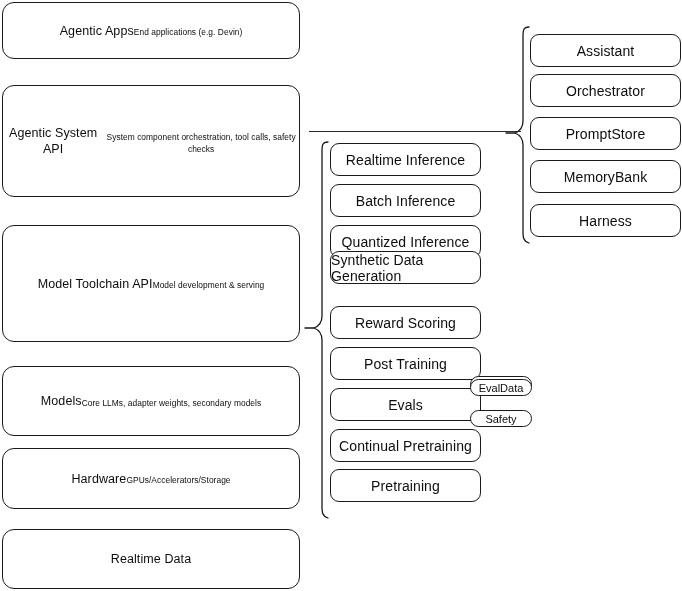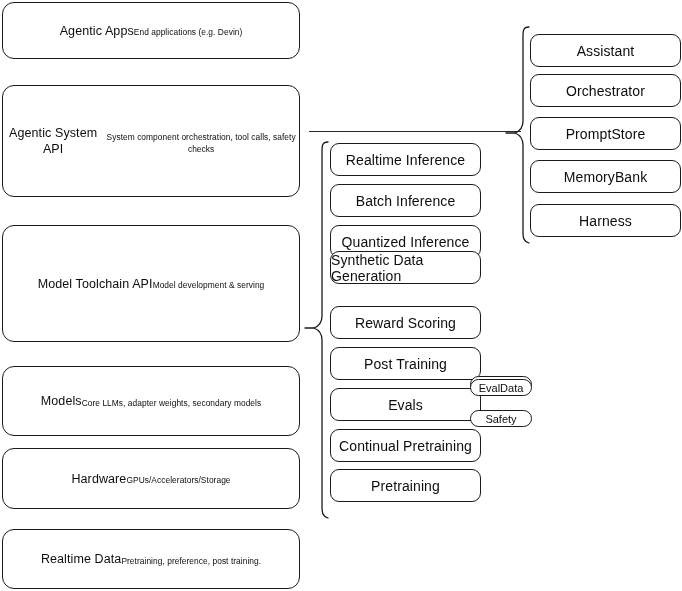--- a/index.html
+++ b/index.html
@@ -122,21 +122,20 @@
     <div class="layer-sub">Core LLMs, adapter weights, secondary models</div>
   </div>
 
   <div class="layer-box" style="left:2px; top:448px; width:298px; height:61px;">
     <div class="layer-title">Hardware</div>
     <div class="layer-sub">GPUs/Accelerators/Storage</div>
   </div>
 
   <div class="layer-box" style="left:2px; top:529px; width:298px; height:60px;">
     <div class="layer-title">Realtime Data</div>
-    <div class="layer-sub">Pretraining, preference, post training.</div>
   </div>
 
   <div class="connector" style="left:309px; top:131px; width:212px;"></div>
 
   <svg class="brace" style="left:304px; top:140px;" width="28" height="380" viewBox="0 0 28 380">
     <path d="M 24 2
              C 18 2, 18 6, 18 12
              L 18 176
              C 18 183, 15 186, 10 188
              C 15 190, 18 193, 18 200

